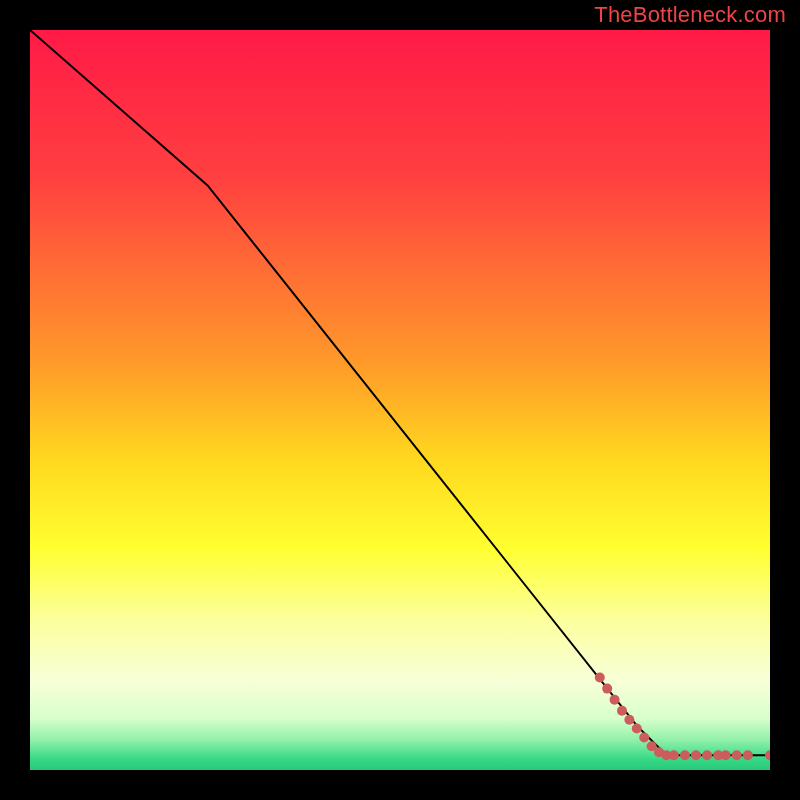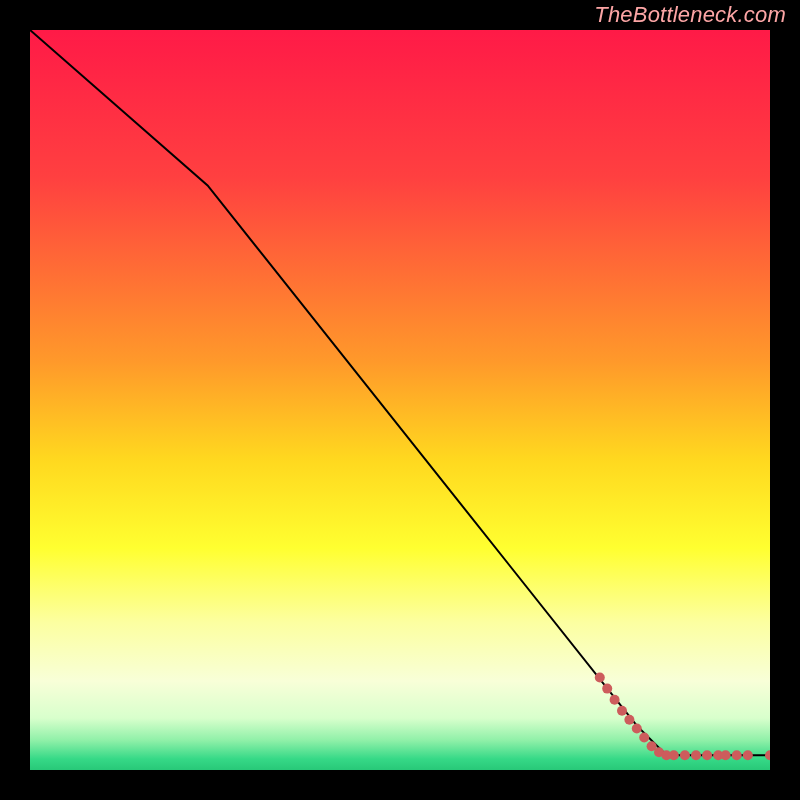--- a/index.html
+++ b/index.html
@@ -14,26 +14,25 @@
   .wrap {
     position: relative;
     width: 800px;
     height: 800px;
     background: #000;
   }
   .watermark {
     position: absolute;
     top: 2px;
     right: 14px;
-    color: #fca5a5;
+    color: #ef4444;
     font-size: 22px;
     font-weight: 500;
     letter-spacing: 0.2px;
     user-select: none;
-    font-style: italic;
   }
   .stage {
     position: absolute;
     left: 30px;
     top: 30px;
     width: 740px;
     height: 740px;
   }
   .stage svg {
     width: 100%;

